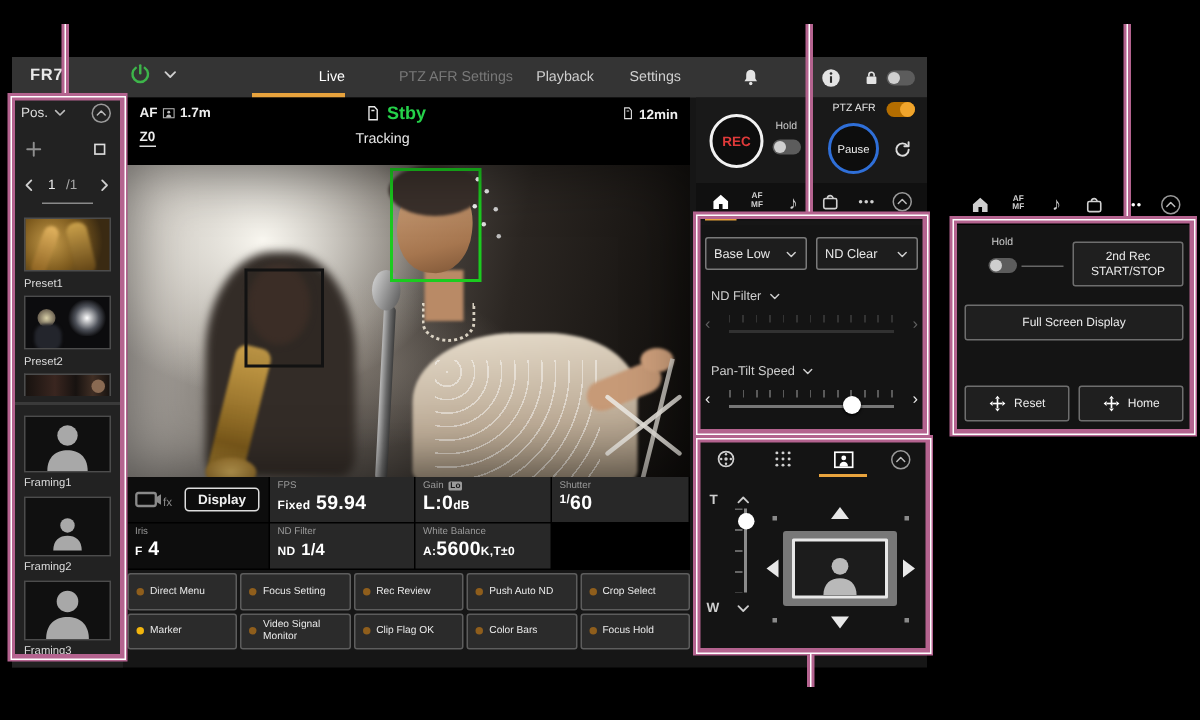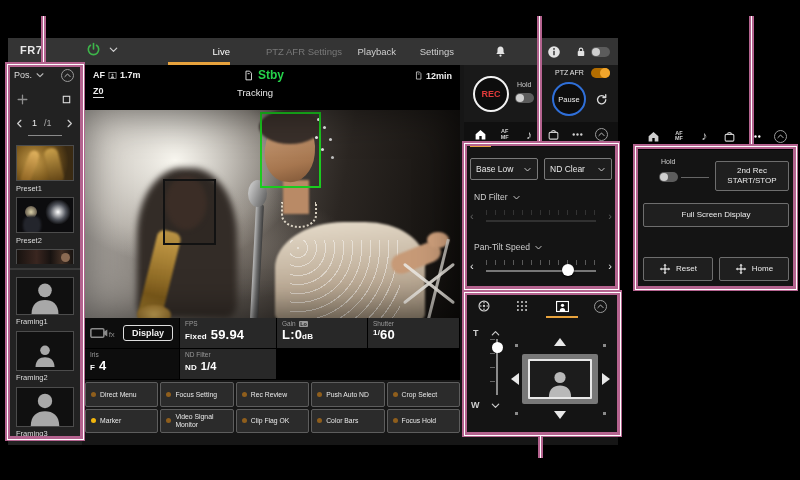--- a/index.html
+++ b/index.html
@@ -434,20 +434,24 @@
         <div class="val"><span class="sm" style="vertical-align:4px">1/</span><span>60</span></div>
       </div>
       <div class="cell dark">
         <div class="lbl">Iris</div>
         <div class="val"><span class="sm">F</span> <span>4</span></div>
       </div>
       <div class="cell">
         <div class="lbl">ND Filter</div>
         <div class="val"><span class="sm">ND</span> <span style="font-size:11px">1/4</span></div>
       </div>
+      <div class="cell">
+        <div class="lbl">White Balance</div>
+        <div class="val"><span class="sm">A:</span><span>5600</span><span class="sm">K,T±0</span></div>
+      </div>
     </div>
 
     <div class="assigngrid">
       <div class="abtn">
           <span class="dot"></span>
           <span class="al">Direct Menu</span>
         </div>
       <div class="abtn">
           <span class="dot"></span>
           <span class="al">Focus Setting</span>

